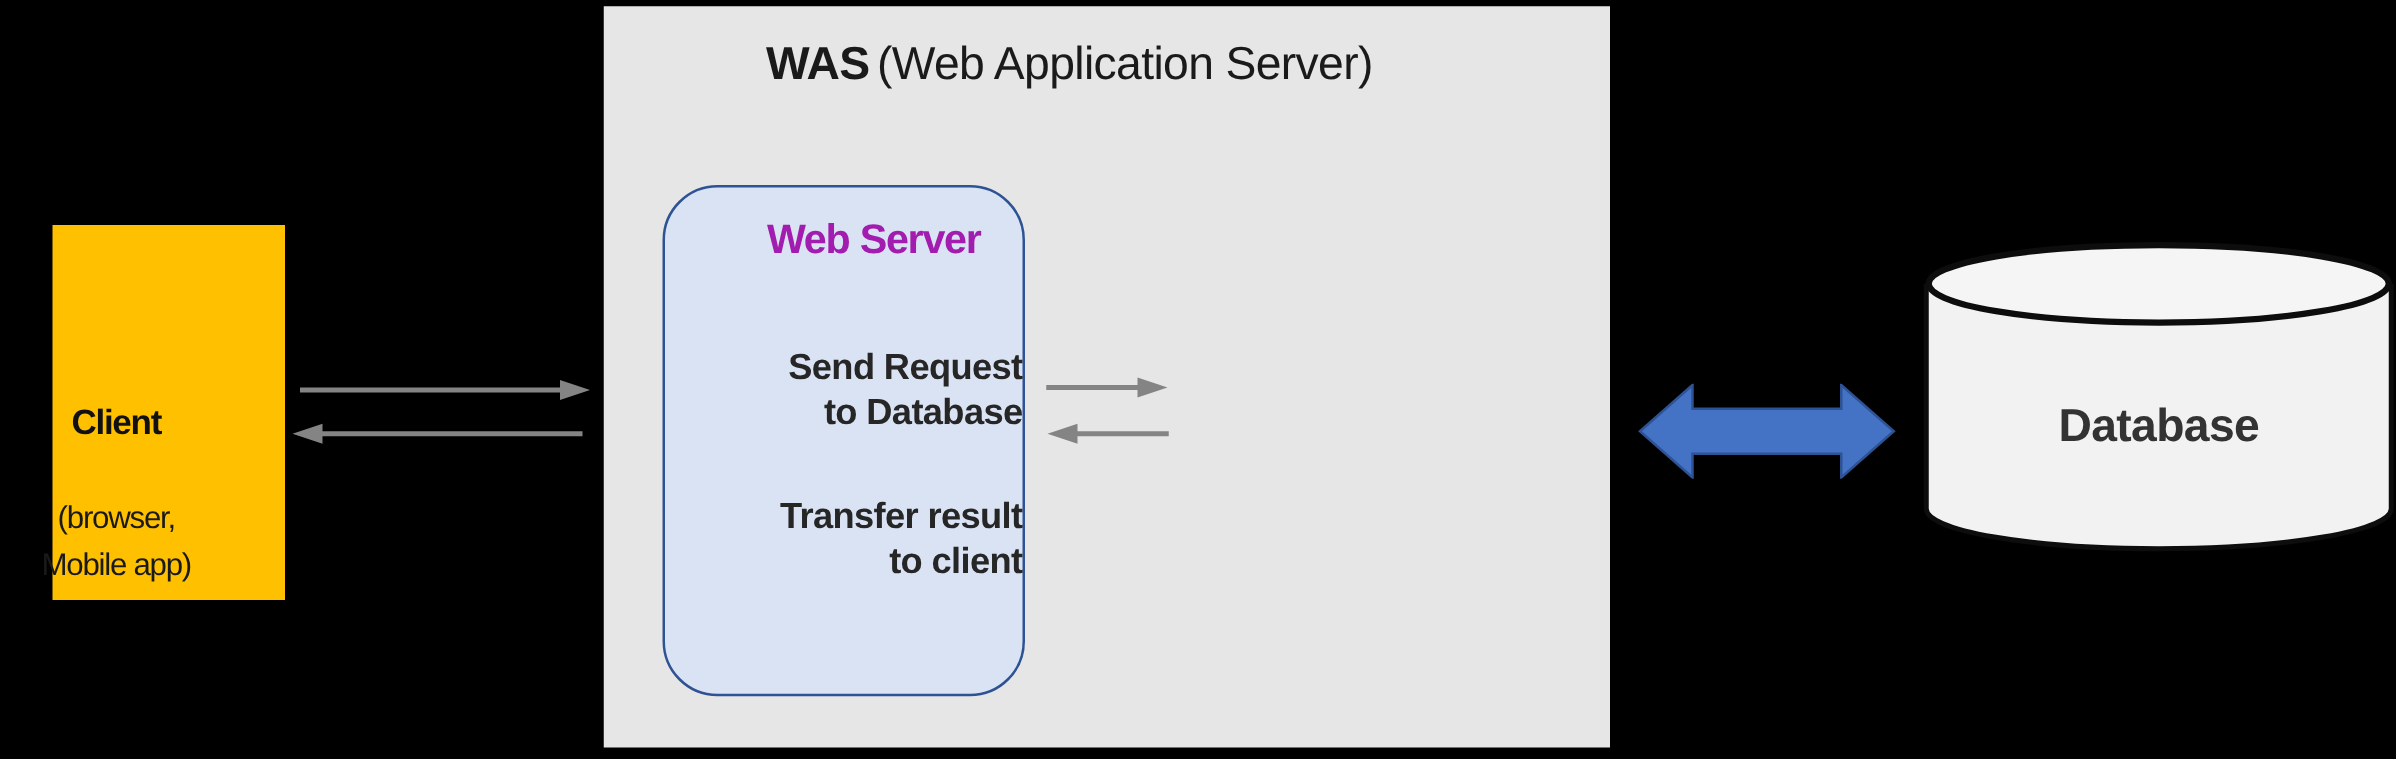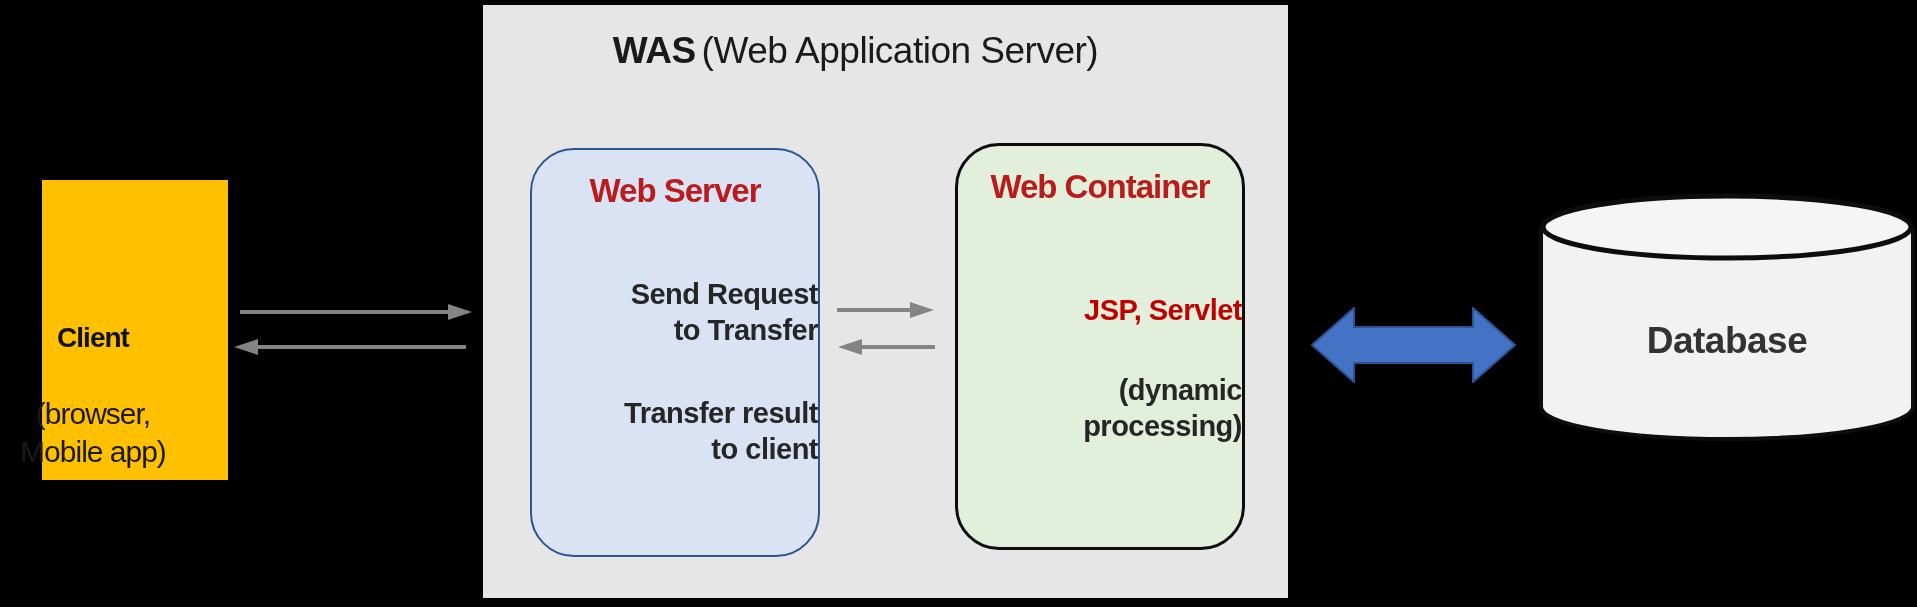--- a/index.html
+++ b/index.html
@@ -18,21 +18,21 @@
   }
   .client-title{
     left:0;top:322px;width:186px;
     text-align:center;
     font-size:28px;font-weight:bold;color:#111;
     letter-spacing:-1px;
   }
   .client-sub{
     left:0;top:395px;width:186px;
     text-align:center;
-    font-size:30px;color:#1a1a1a;line-height:38px;
+    font-size:25px;color:#1a1a1a;line-height:38px;
     letter-spacing:-1px;
   }
   
   .was-box{
     left:483px;top:5px;width:805px;height:593px;
     background:#E7E6E6;
   }
   .was-title{
     left:483px;top:30px;width:745px;
     text-align:center;
@@ -47,22 +47,22 @@
     left:530px;top:148px;width:290px;height:409px;
     background:#DAE3F3;border:2.5px solid #2E5395;
   }
   .web-container-box{
     left:955px;top:143px;width:290px;height:407px;
     background:#E2EFDA;border:3px solid #0d0d0d;
   }
   .box-title{
     position:absolute;left:0;top:22px;width:100%;
     text-align:center;
-    font-size:33px;font-weight:bold;color:#b91c1c;
-    letter-spacing:-1px;white-space:nowrap;
+    font-size:33px;font-weight:bold;color:#a21caf;
+    letter-spacing:-1px;white-space:nowrap;padding-left:24px;
   }
   .box-text{
     position:absolute;left:0;width:100%;
     text-align:right;
     font-size:29px;color:#262626;line-height:36px;
     letter-spacing:-0.5px;
     font-weight:bold;
   }
   .ws-p1{top:126px;}
   .ws-p2{top:245px;}
@@ -92,36 +92,28 @@
 
   <div class="abs was-box"></div>
   <div class="abs was-title">
     <span class="bold">WAS</span><span>(Web Application Server)</span>
   </div>
 
   <div class="abs inner-box web-server-box">
     <div class="box-title">Web Server</div>
     <div class="box-text ws-p1">
       <span>Send Request</span><br>
-      <span>to Transfer</span>
+      <span>to Database</span>
     </div>
     <div class="box-text ws-p2">
       <span>Transfer result</span><br>
       <span>to client</span>
     </div>
   </div>
 
-  <div class="abs inner-box web-container-box">
-    <div class="box-title">Web Container</div>
-    <div class="box-text wc-highlight">JSP, Servlet</div>
-    <div class="box-text wc-p1">
-      <span>(dynamic</span><br>
-      <span>processing)</span>
-    </div>
-  </div>
 
   <svg class="abs" style="left:238px;top:302px;" width="236" height="20">
     <line x1="2" y1="10" x2="212" y2="10" stroke="#848484" stroke-width="4"></line>
     <polygon points="210,2 234,10 210,18" fill="#848484"></polygon>
   </svg>
 
   <svg class="abs" style="left:232px;top:337px;" width="236" height="20">
     <line x1="234" y1="10" x2="24" y2="10" stroke="#848484" stroke-width="4"></line>
     <polygon points="26,2 2,10 26,18" fill="#848484"></polygon>
   </svg>

